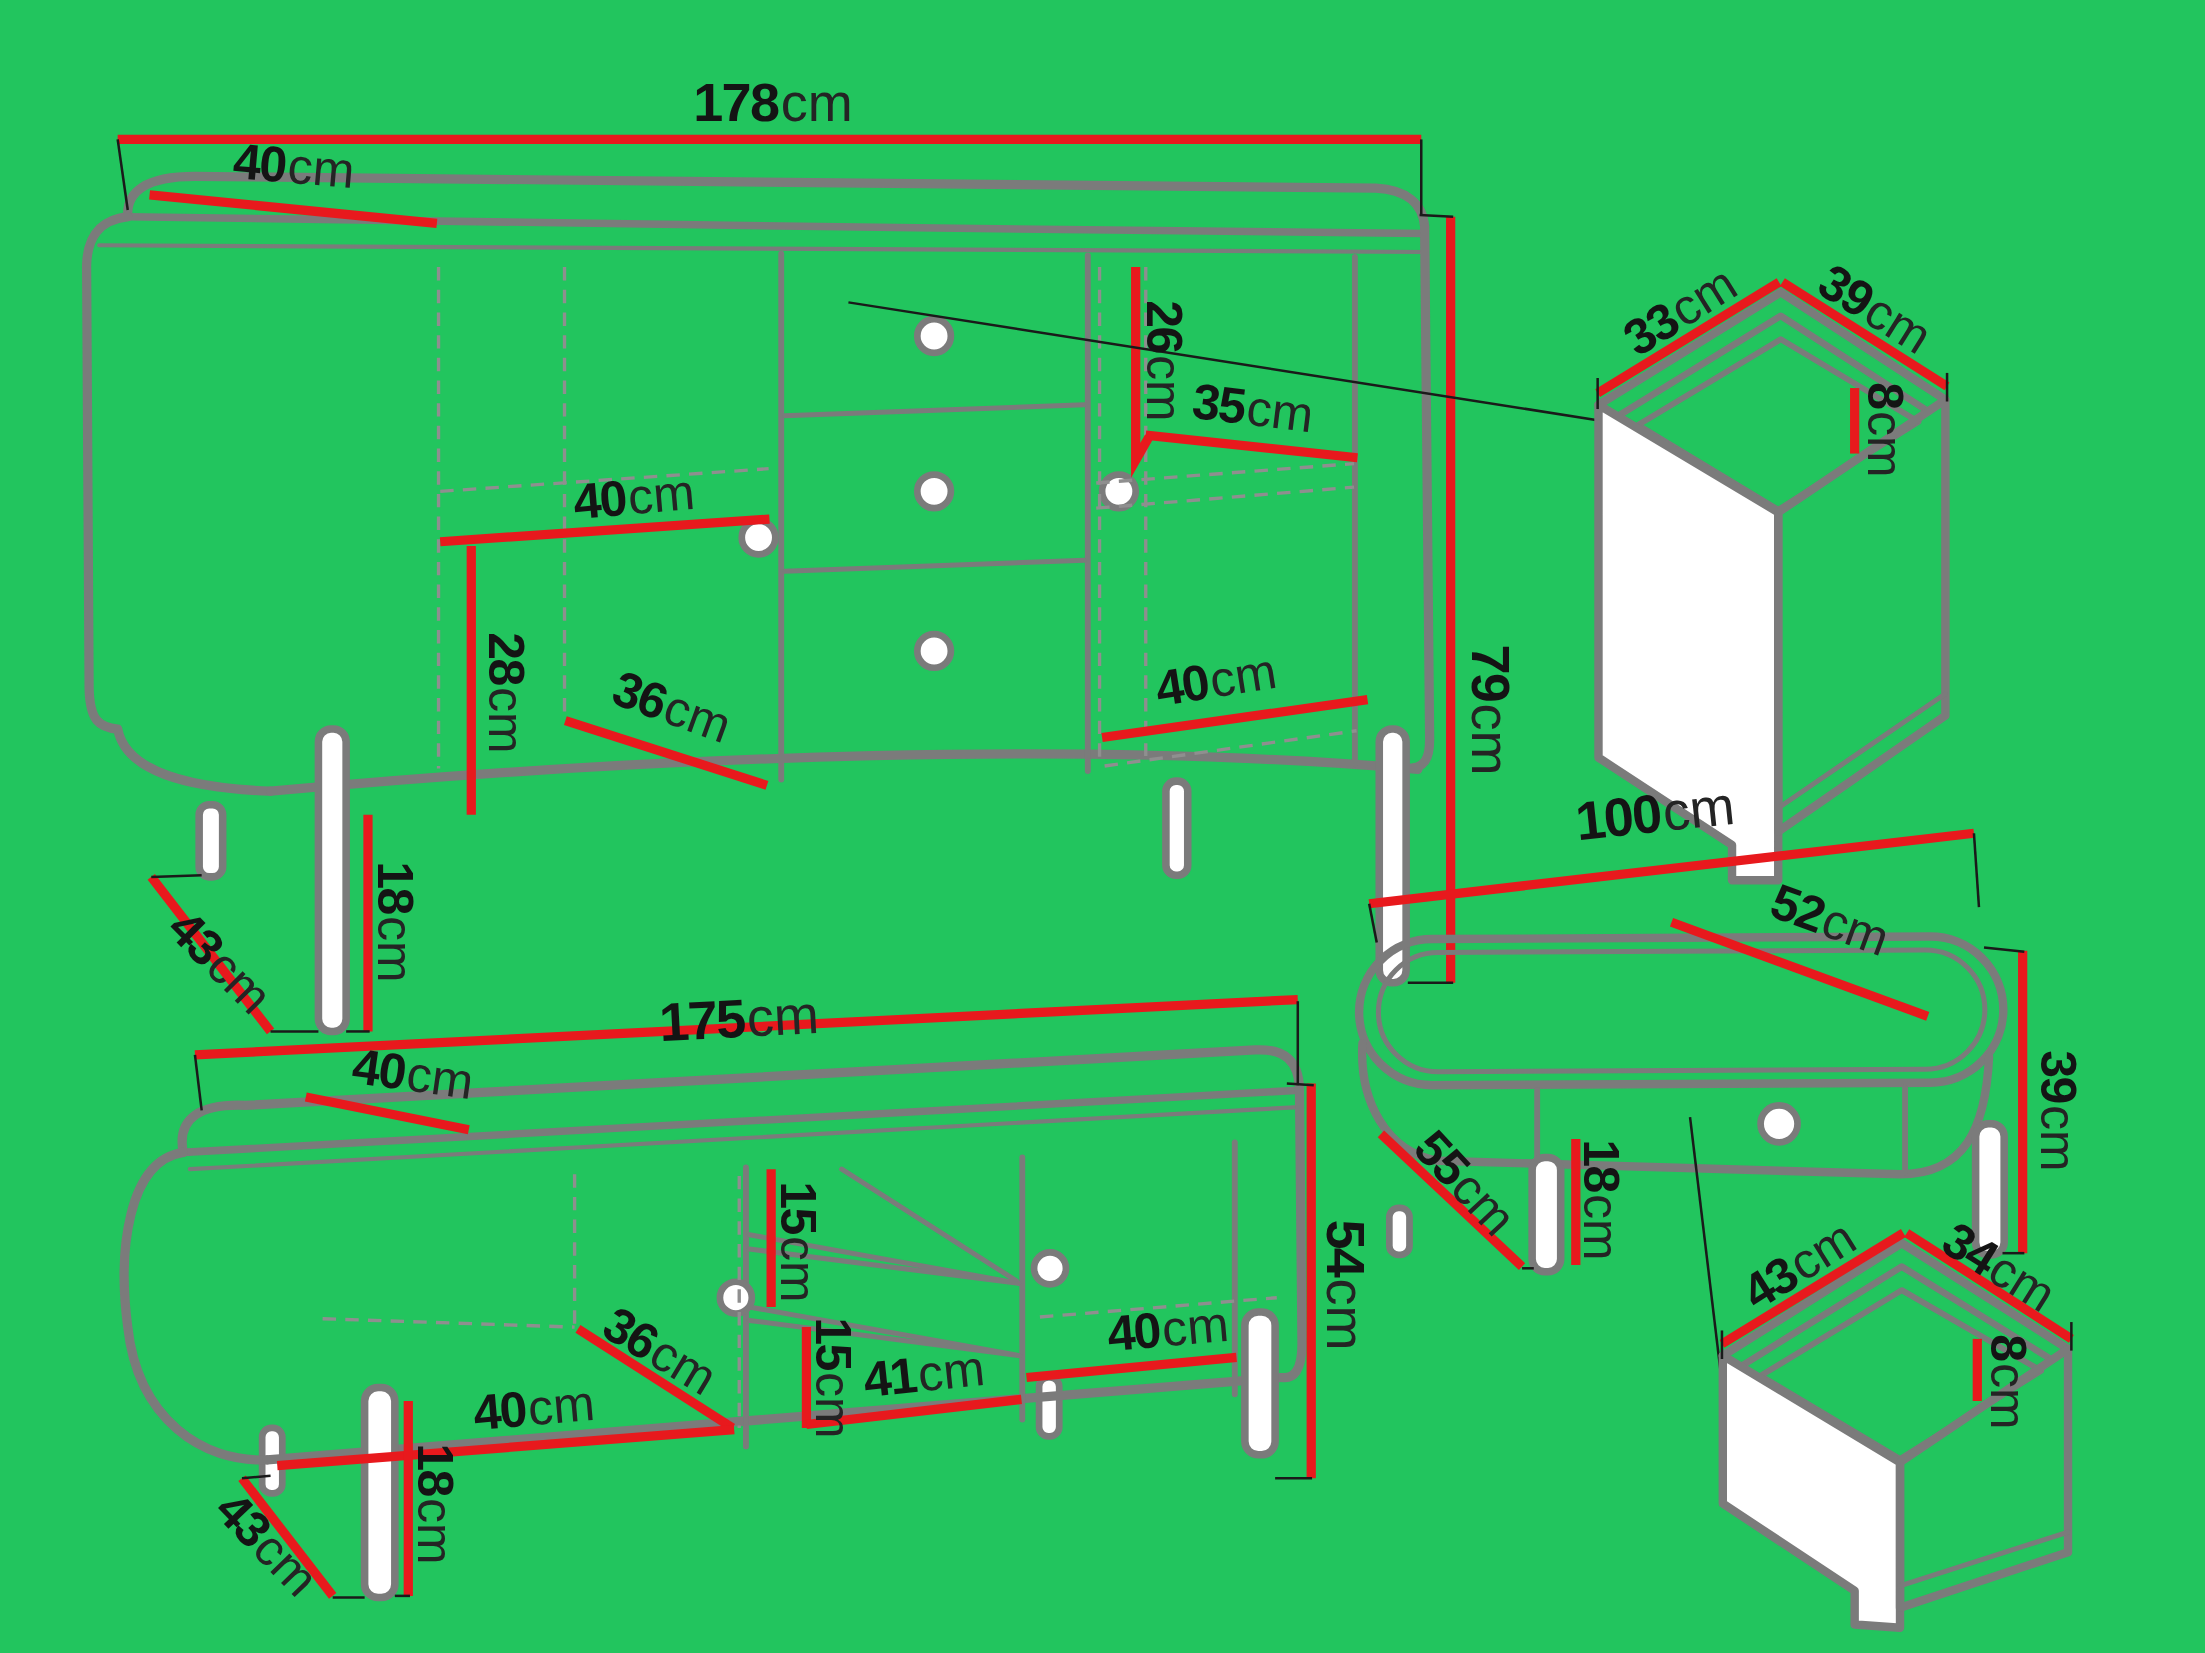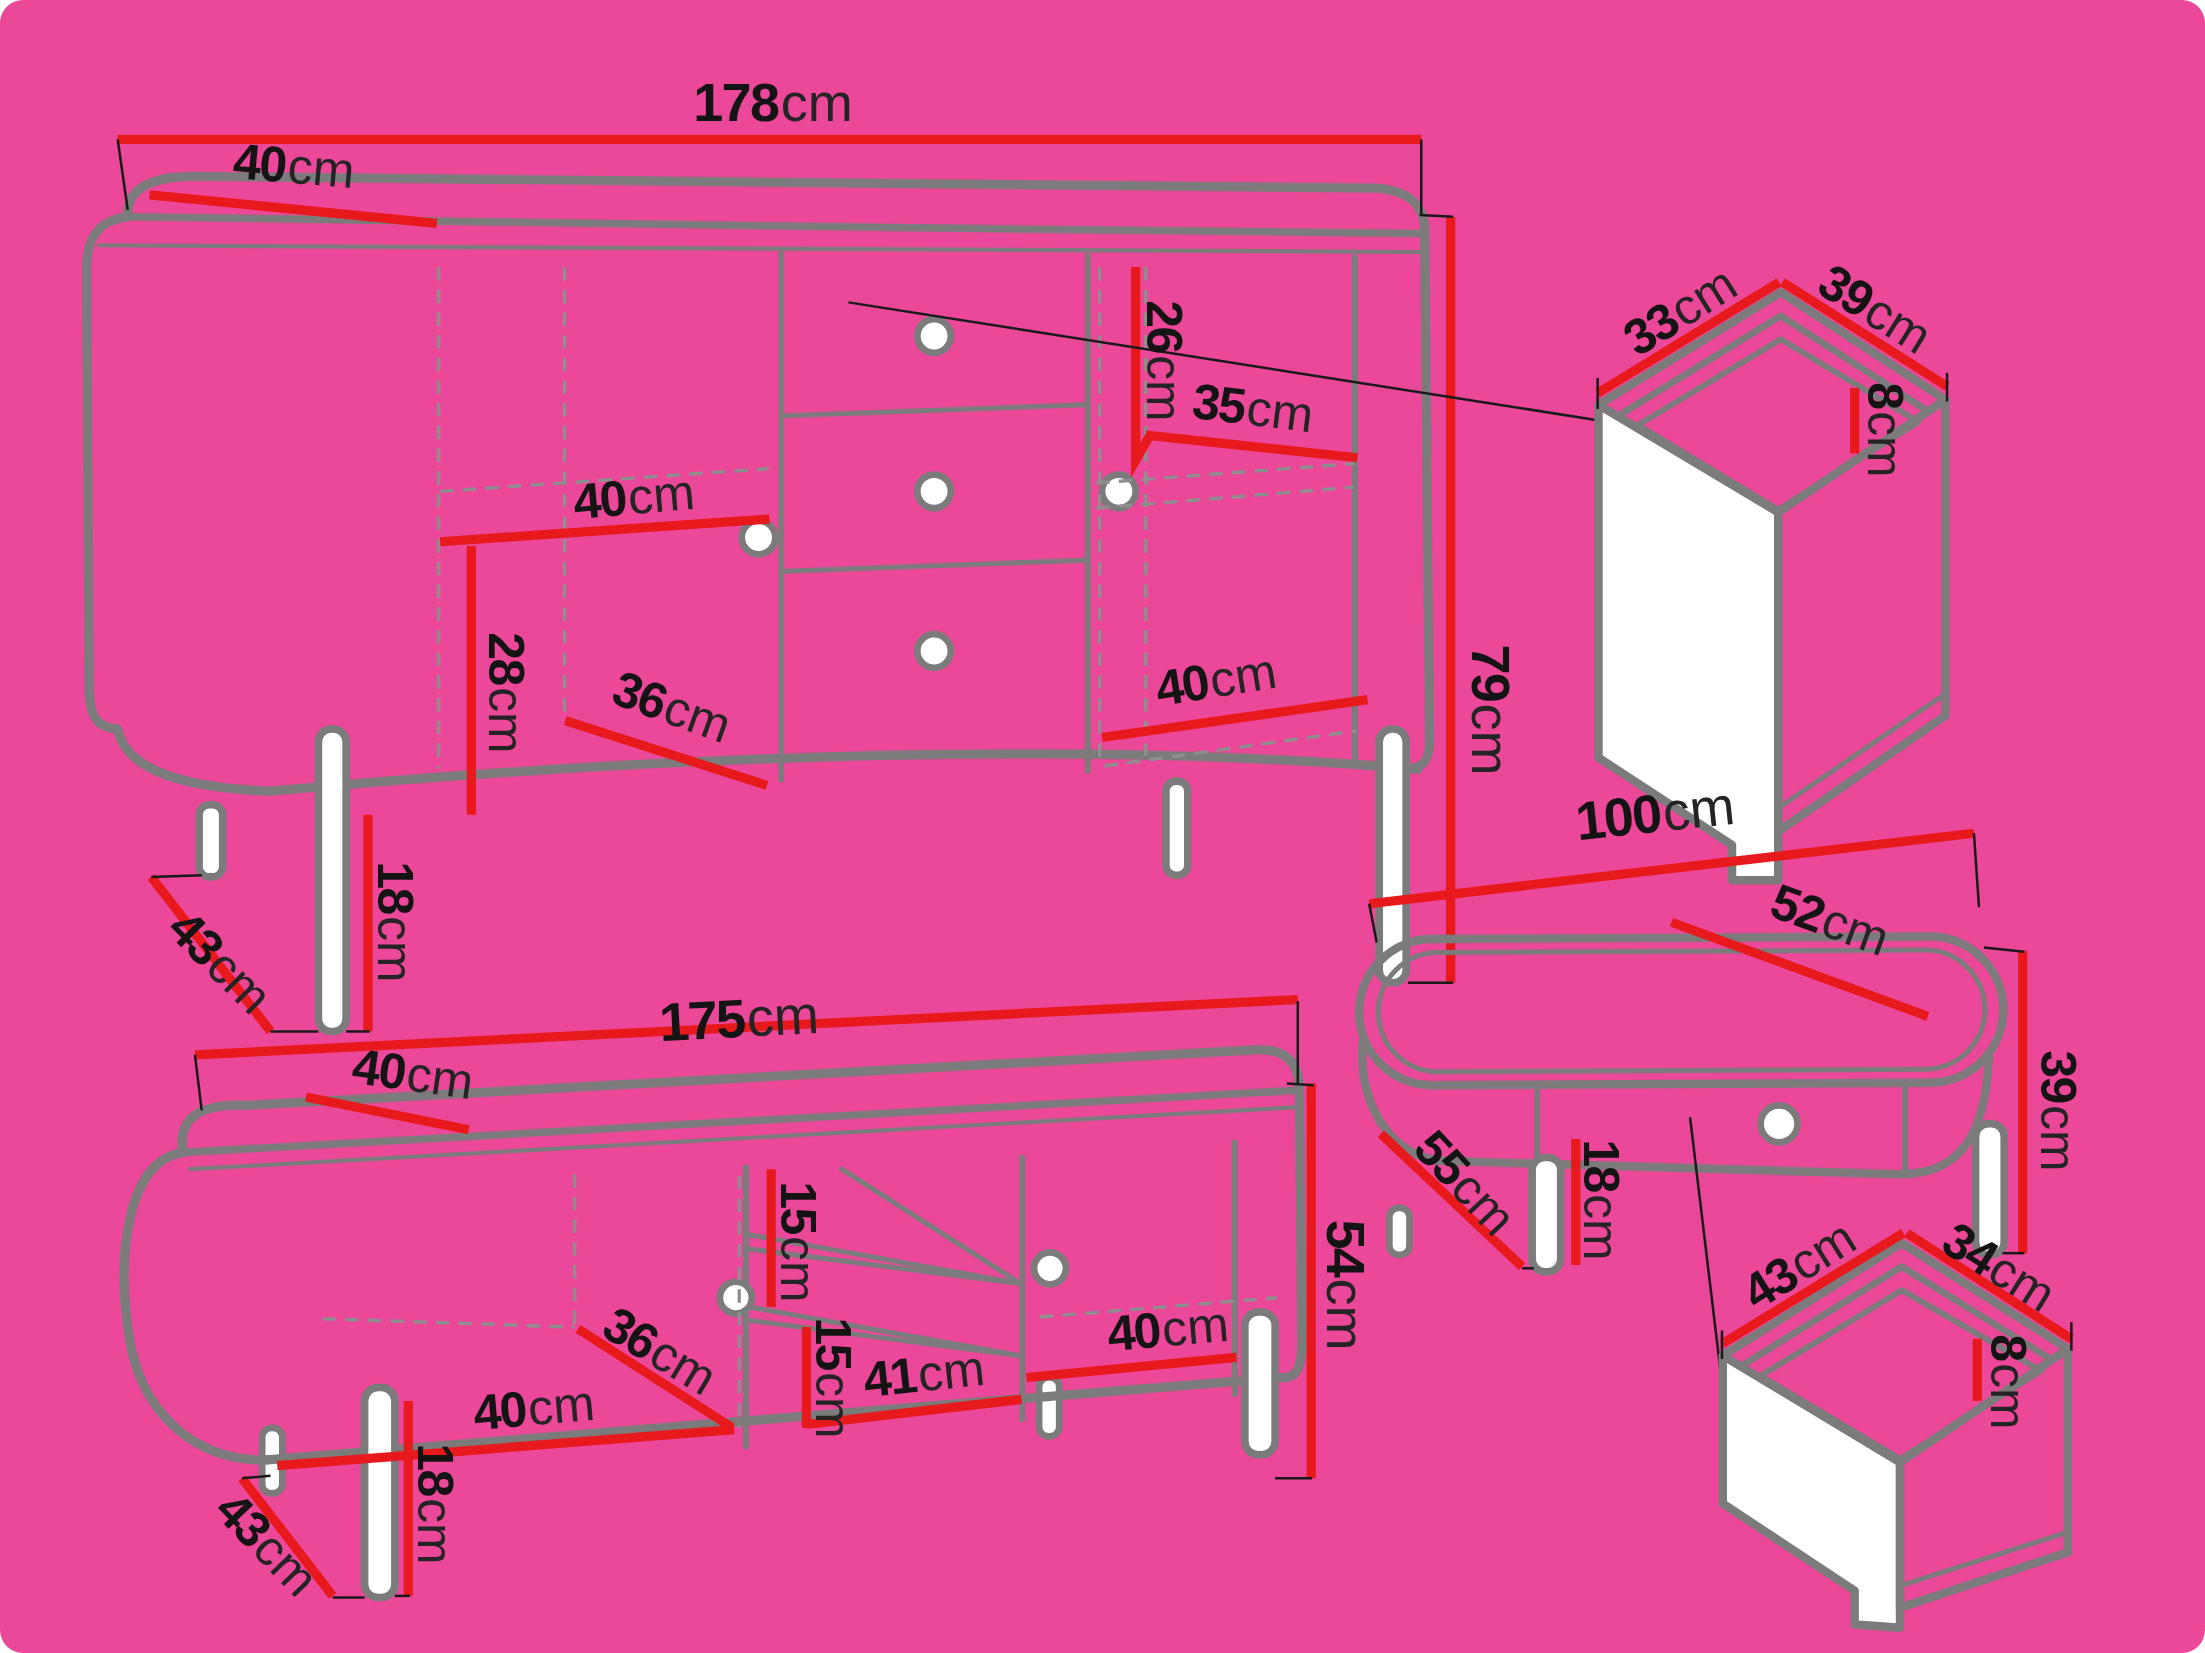--- a/index.html
+++ b/index.html
@@ -1,17 +1,17 @@
 <!DOCTYPE html>
 <html style="font-size:13.4px"><head>
 <meta charset="utf-8">
 <style>
   html,body{margin:0;padding:0;background:#ffffff;}
-  #canvas{position:relative;width:2205px;height:1653px;background:#ec4899;overflow:hidden;
-          font-family:"Liberation Sans",sans-serif;border-radius:23px;}
+  #canvas{position:relative;width:2205px;height:1653px;background:#22c55e;overflow:hidden;
+          font-family:"Liberation Sans",sans-serif;}
   svg{position:absolute;left:0;top:0;}
   .label{position:absolute;white-space:nowrap;color:#141414;line-height:1;
          transform:translate(-50%,-50%) rotate(var(--r,0deg));font-size:50px;}
   .label .num{font-weight:700;letter-spacing:-1.7px;}
   .label .unit{font-weight:400;margin-left:2.5px;color:#242424;}
   .lg{font-size:54px;}
 </style>
 </head>
 <body>
 

